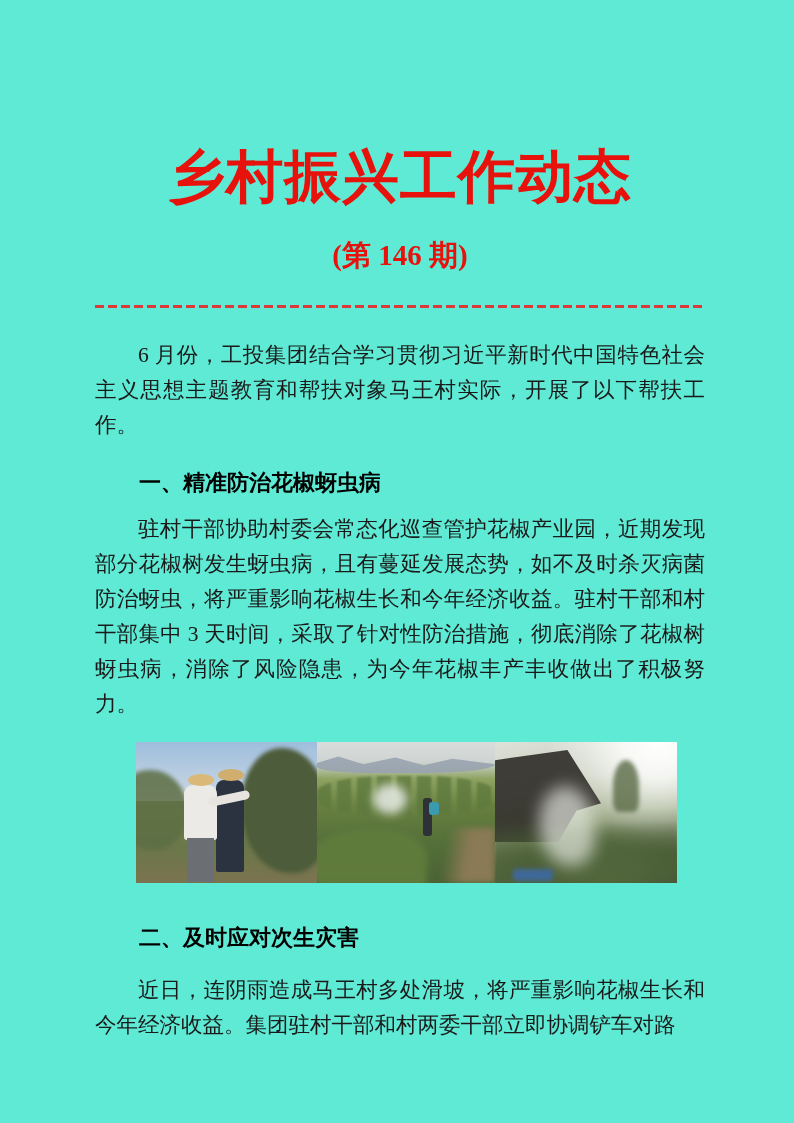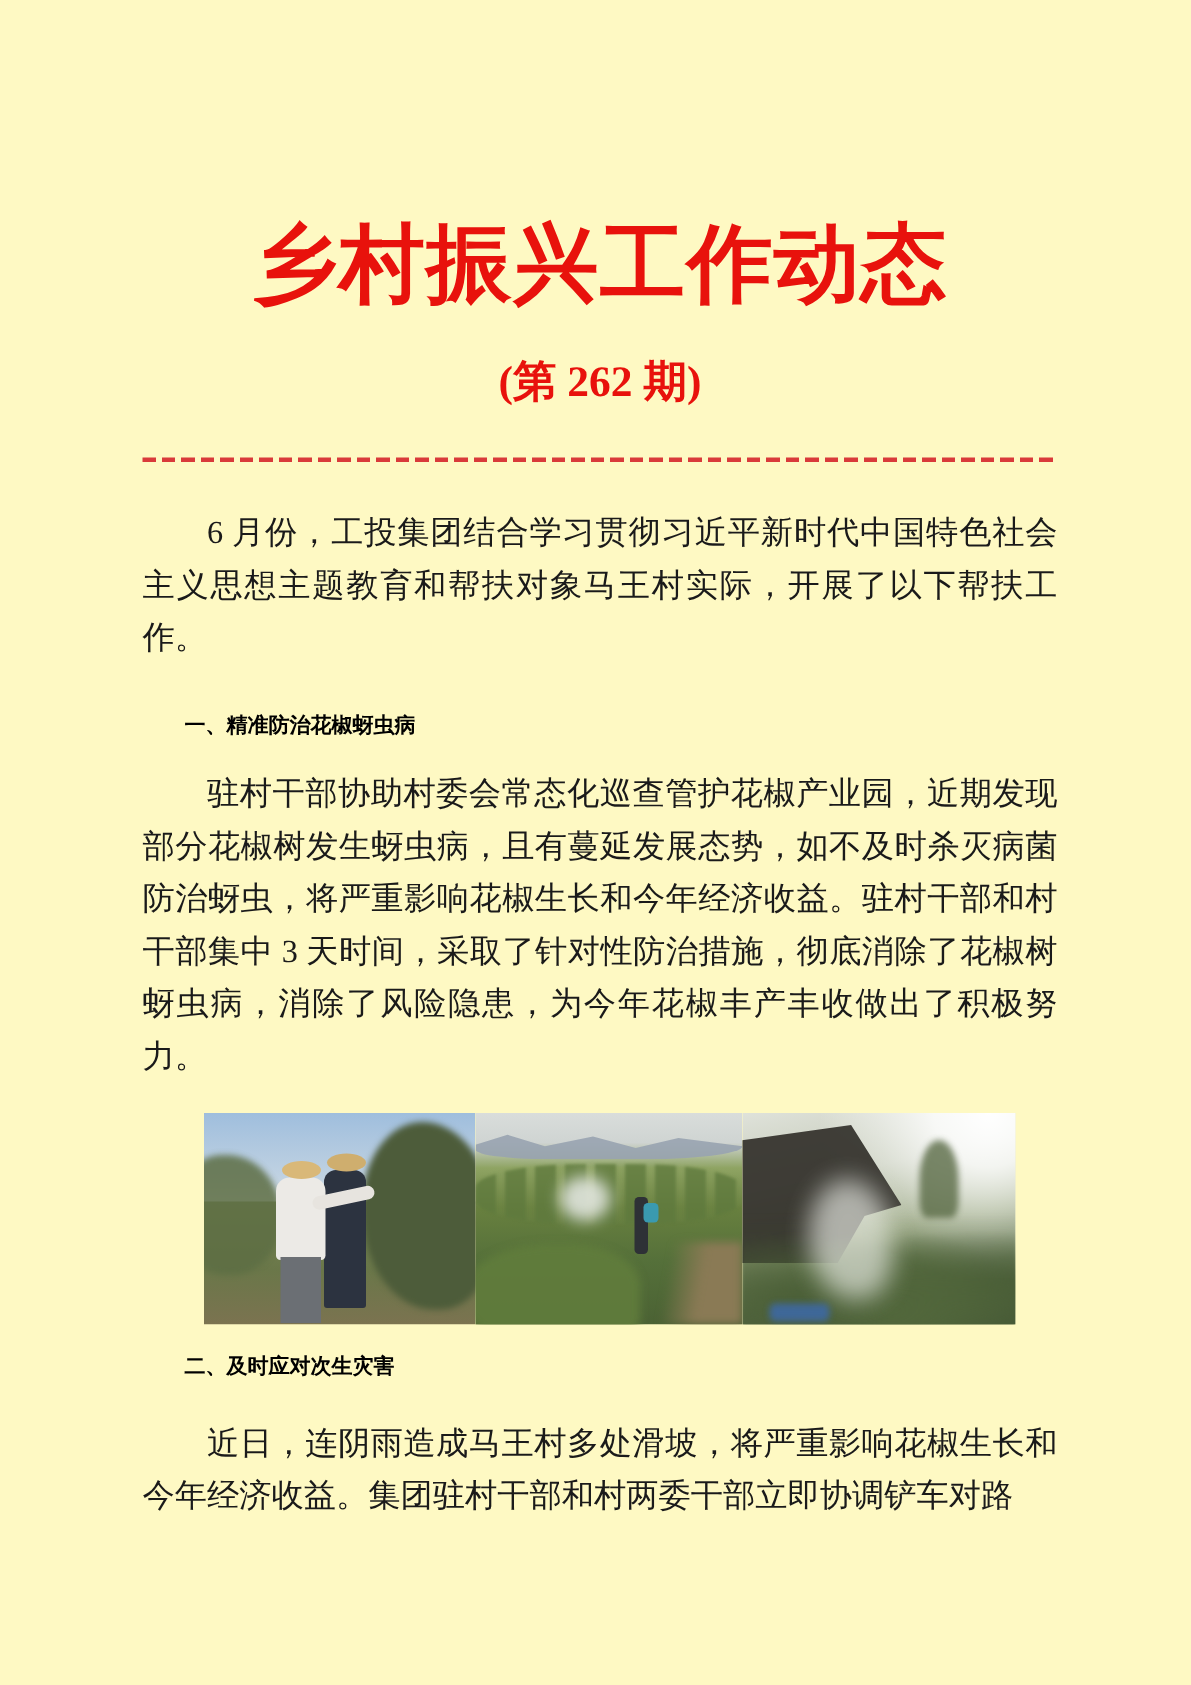--- a/index.html
+++ b/index.html
@@ -2,21 +2,21 @@
 <html><head>
 <meta charset="utf-8">
 <style>
   * { margin: 0; padding: 0; box-sizing: border-box; }
   html, body { background: #ffffff; }
   .page {
     position: relative;
     width: 794px;
     height: 1123px;
     margin: 0 auto;
-    background: #fef9c3;
+    background: #5eead4;
     overflow: hidden;
     font-family: "Liberation Serif", "DejaVu Serif", serif;
     color: #111111;
   }
   .content {
     padding: 0 89px 0 95px;
   }
   .doc-title {
     margin-top: 145px;
     font-size: 57px;
@@ -44,30 +44,30 @@
   }
   .para {
     font-size: 21.5px;
     line-height: 35px;
     text-align: justify;
     text-indent: 2em;
     color: #1a1a1a;
   }
   .para-intro   { margin-top: 30px; }
   .section-head {
-    font-size: 14px;
+    font-size: 22px;
     line-height: 30px;
     font-weight: bold;
     color: #000000;
     text-indent: 2em;
     font-family: "Liberation Sans", "DejaVu Sans", sans-serif;
   }
   .head-1 { margin-top: 25px; }
   .para-1 { margin-top: 14px; }
-  .head-2 { margin-top: 12px; }
+  .head-2 { margin-top: 40px; }
   .para-2 { margin-top: 20px; }
 
   
   .photo-strip {
     margin: 20px 0 0 41px;
     width: 541px;
     height: 141px;
     display: flex;
   }
   .photo { position: relative; height: 141px; overflow: hidden; }
@@ -108,21 +108,21 @@
   .p3-tarp  { left: 18px; bottom: 2px; width: 40px; height: 12px; background: #3a6ab8; border-radius: 4px; filter: blur(2px); opacity: .75; }
 </style>
 </head>
 <body>
 
 <div class="page">
   <div class="content">
 
     <h1 class="doc-title">乡村振兴工作动态</h1>
 
-    <div class="doc-issue">(第 262 期)</div>
+    <div class="doc-issue">(第 146 期)</div>
 
     <div class="dash-divider"></div>
 
     <p class="para para-intro">6 月份，工投集团结合学习贯彻习近平新时代中国特色社会主义思想主题教育和帮扶对象马王村实际，开展了以下帮扶工作。</p>
 
     <h2 class="section-head head-1">一、精准防治花椒蚜虫病</h2>
 
     <p class="para para-1">驻村干部协助村委会常态化巡查管护花椒产业园，近期发现部分花椒树发生蚜虫病，且有蔓延发展态势，如不及时杀灭病菌防治蚜虫，将严重影响花椒生长和今年经济收益。驻村干部和村干部集中 3 天时间，采取了针对性防治措施，彻底消除了花椒树蚜虫病，消除了风险隐患，为今年花椒丰产丰收做出了积极努力。</p>
 
     <div class="photo-strip">

